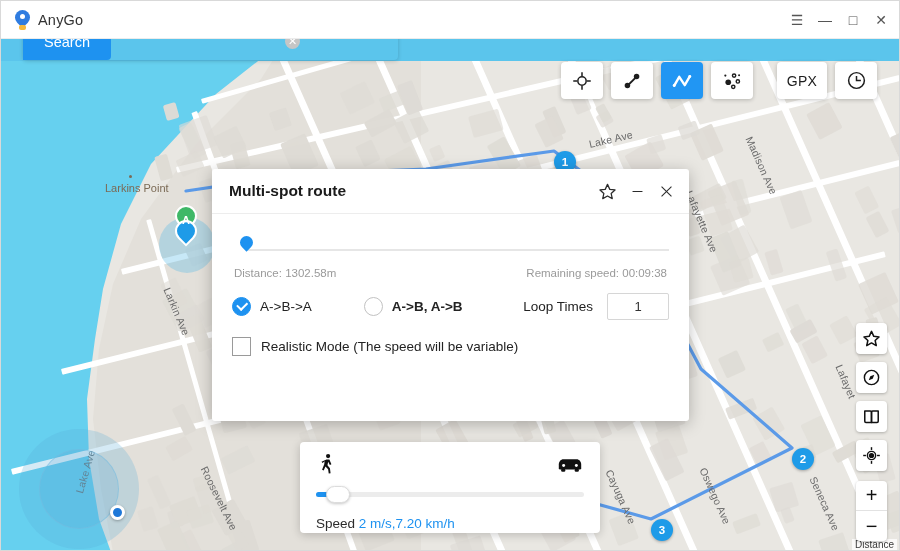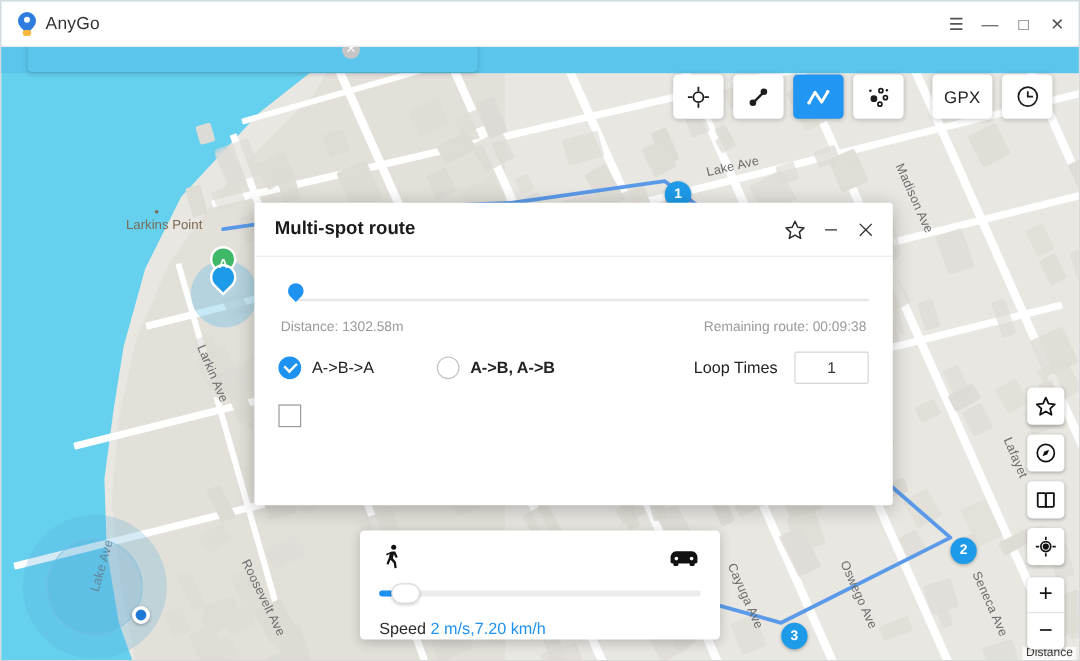--- a/index.html
+++ b/index.html
@@ -194,21 +194,21 @@
   }
   .zbtn.top { border-bottom: 1px solid #e2e2e2; }
   .leaflet {
     position: absolute; right: 4px; bottom: 2px; font-size: 10px;
     color: #3a3a3a; background: rgba(255,255,255,.75); padding: 0 3px;
     z-index: 30;
   }
 
   
   .dialog {
-    position: absolute; left: 211px; top: 168px; width: 532px; height: 252px;
+    position: absolute; left: 211px; top: 168px; width: 477px; height: 252px;
     background: #fff; border-radius: 3px; z-index: 45;
     box-shadow: 0 3px 16px rgba(0,0,0,.26);
   }
   .dlghead {
     height: 45px; display: flex; align-items: center; padding: 0 14px 0 17px;
     border-bottom: 1px solid #ededed;
   }
   .dlgtitle { font-size: 15.5px; font-weight: bold; color: #1b1b1b; }
   .dlgacts { margin-left: auto; display: flex; align-items: center; gap: 12px; }
   .dlgact { cursor: pointer; color: #2b2b2b; display: flex; align-items: center; }
@@ -559,20 +559,21 @@
         <div class="rmark" style="left: 791px; top: 409px;">2</div>
         <div class="rmark" style="left: 650px; top: 480px;">3</div>
       </div>
 
     <div class="leaflet">Distance</div>
   </div>
 
   <div class="searchband"></div>
   <div class="searchbox">
     <div class="clearicon">✕</div>
+    <button class="searchbtn">Search</button>
   </div>
 
   <div class="toolbar">
     <div class="tbtn">
       <svg width="20" height="20" viewBox="0 0 24 24" fill="none" stroke="currentColor" stroke-width="1.8">
         <circle cx="12" cy="12" r="5"></circle>
           <line x1="12" y1="1.5" x2="12" y2="6"></line>
         <line x1="12" y1="18" x2="12" y2="22.5"></line>
           <line x1="1.5" y1="12" x2="6" y2="12"></line>
         <line x1="18" y1="12" x2="22.5" y2="12"></line>
@@ -671,40 +672,41 @@
 
     <div class="dlgbody">
       <div class="progrow">
         <div class="progtrack"></div>
         <div class="progpin">
             <div class="h"></div>
           </div>
       </div>
       <div class="metarow">
         <span>Distance: 1302.58m</span>
-        <span>Remaining route: 00:09:38</span>
+        <span>Remaining speed: 00:09:38</span>
       </div>
 
       <div class="optrow">
         <div class="radio">
           <div class="rdot on"></div>
           <span class="optlabel">A-&gt;B-&gt;A</span>
         </div>
         <div class="radio">
           <div class="rdot"></div>
           <span class="optlabel">A-&gt;B, A-&gt;B</span>
         </div>
         <div class="loopwrap">
           <span class="looplabel">Loop Times</span>
           <input class="loopinput" value="1" style="">
         </div>
       </div>
 
       <div class="checkrow">
         <div class="cbox"></div>
+        <span class="optlabel">Realistic Mode (The speed will be variable)</span>
       </div>
 
     </div>
   </div>
 
   <div class="speedpanel">
     <div class="speedicons">
       <span>
         <svg width="22" height="24" viewBox="0 0 24 24" fill="#111">
           <circle cx="13.2" cy="3.4" r="2.3"></circle>

